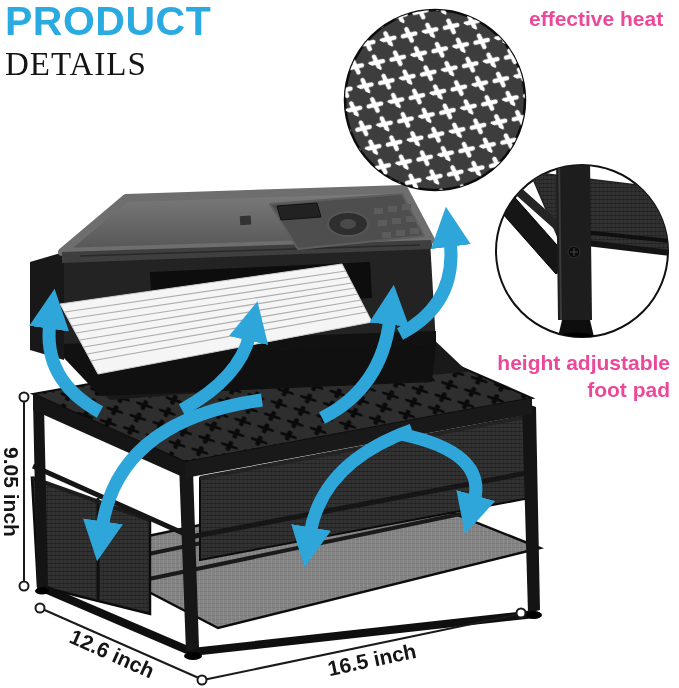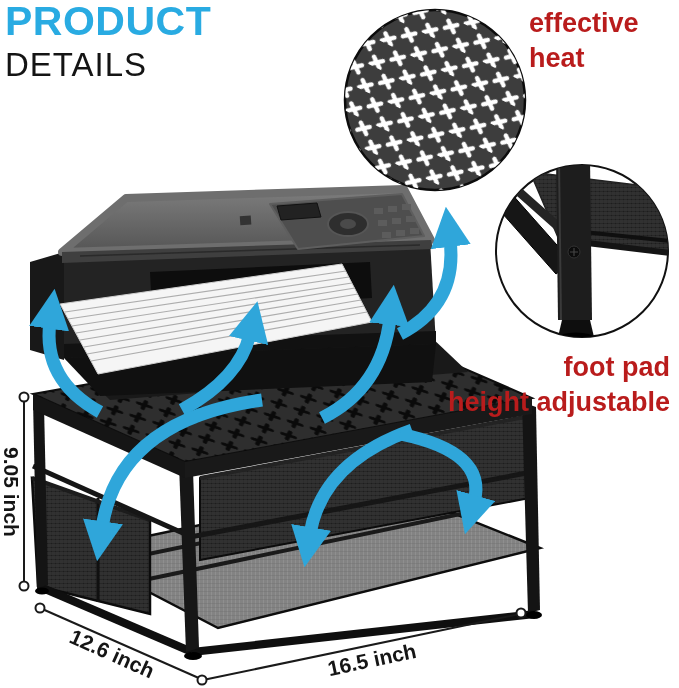--- a/index.html
+++ b/index.html
@@ -1,22 +1,22 @@
 <!DOCTYPE html>
 <html><head>
 <meta charset="utf-8">
 <style>
   html,body{margin:0;padding:0;background:#fff;}
   .stage{position:relative;width:679px;height:688px;background:#ffffff;overflow:hidden;
          font-family:"Liberation Sans",sans-serif;}
   .stage svg{position:absolute;left:0;top:0;}
   .title{position:absolute;left:5px;top:0px;}
   .t-product{font-size:41px;font-weight:bold;color:#29ABE2;line-height:1.05;letter-spacing:0.5px;}
-  .t-details{font-size:33px;font-weight:400;color:#141414;line-height:1.0;margin-top:5px;letter-spacing:1px;}
-  .callout{position:absolute;font-size:27px;font-weight:bold;color:#b91c1c;line-height:1.28;}
+  .t-details{font-size:33px;font-weight:400;color:#141414;line-height:1.0;margin-top:5px;letter-spacing:1px;font-family:Liberation Serif, serif;}
+  .callout{position:absolute;font-size:21px;font-weight:bold;color:#ec4899;line-height:1.28;}
   .callout-heat{left:529px;top:6px;width:150px;text-align:left;}
   .callout-foot{left:440px;top:350px;width:230px;text-align:right;}
   .dim{position:absolute;font-size:21px;font-weight:bold;color:#151515;white-space:nowrap;}
   .dim-height{left:11px;top:492px;transform:translate(-50%,-50%) rotate(90deg);}
   .dim-depth{left:112px;top:654px;transform:translate(-50%,-50%) rotate(24deg);}
   .dim-width{left:372px;top:660px;transform:translate(-50%,-50%) rotate(-12deg);}
 </style>
 </head>
 <body>
 
@@ -204,20 +204,20 @@
   <div class="title">
     <div class="t-product">PRODUCT</div>
     <div class="t-details">DETAILS</div>
   </div>
 
   <div class="callout callout-heat">
     <div>effective heat</div>
   </div>
 
   <div class="callout callout-foot">
+    <div>height adjustable</div>
     <div>foot pad</div>
-    <div>height adjustable</div>
   </div>
 
   <div class="dim dim-height">9.05 inch</div>
   <div class="dim dim-depth">12.6 inch</div>
   <div class="dim dim-width">16.5 inch</div>
 </div>
 
 </body></html>

